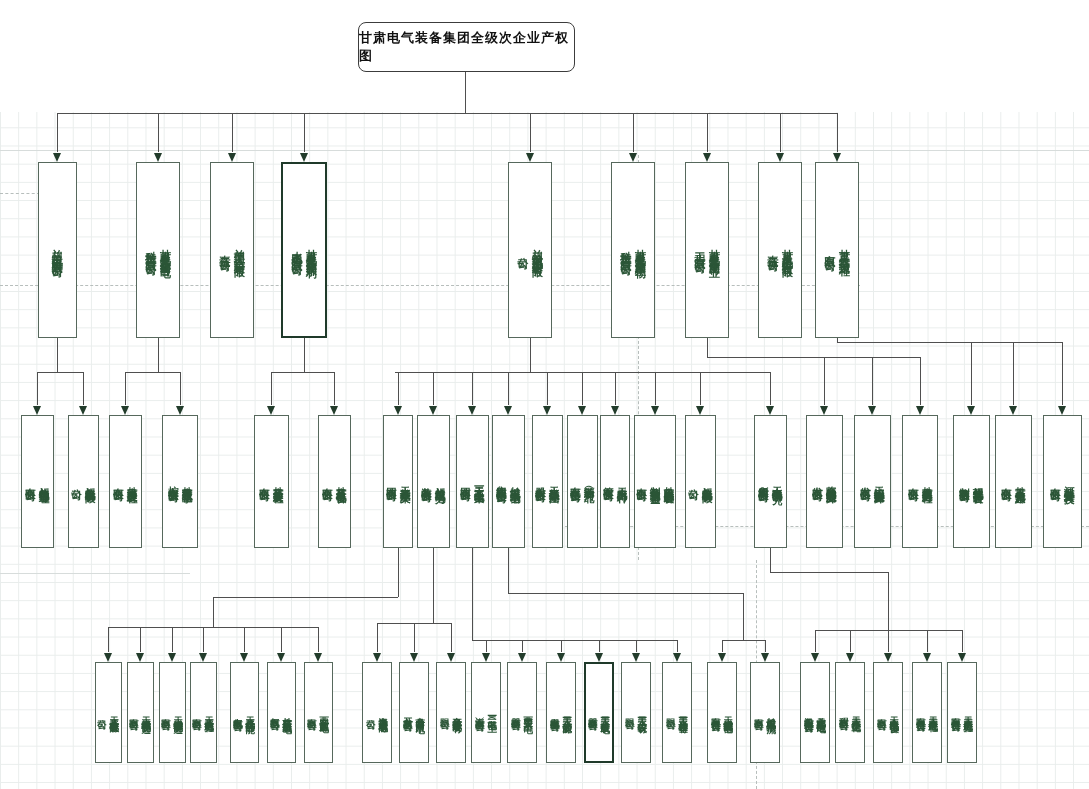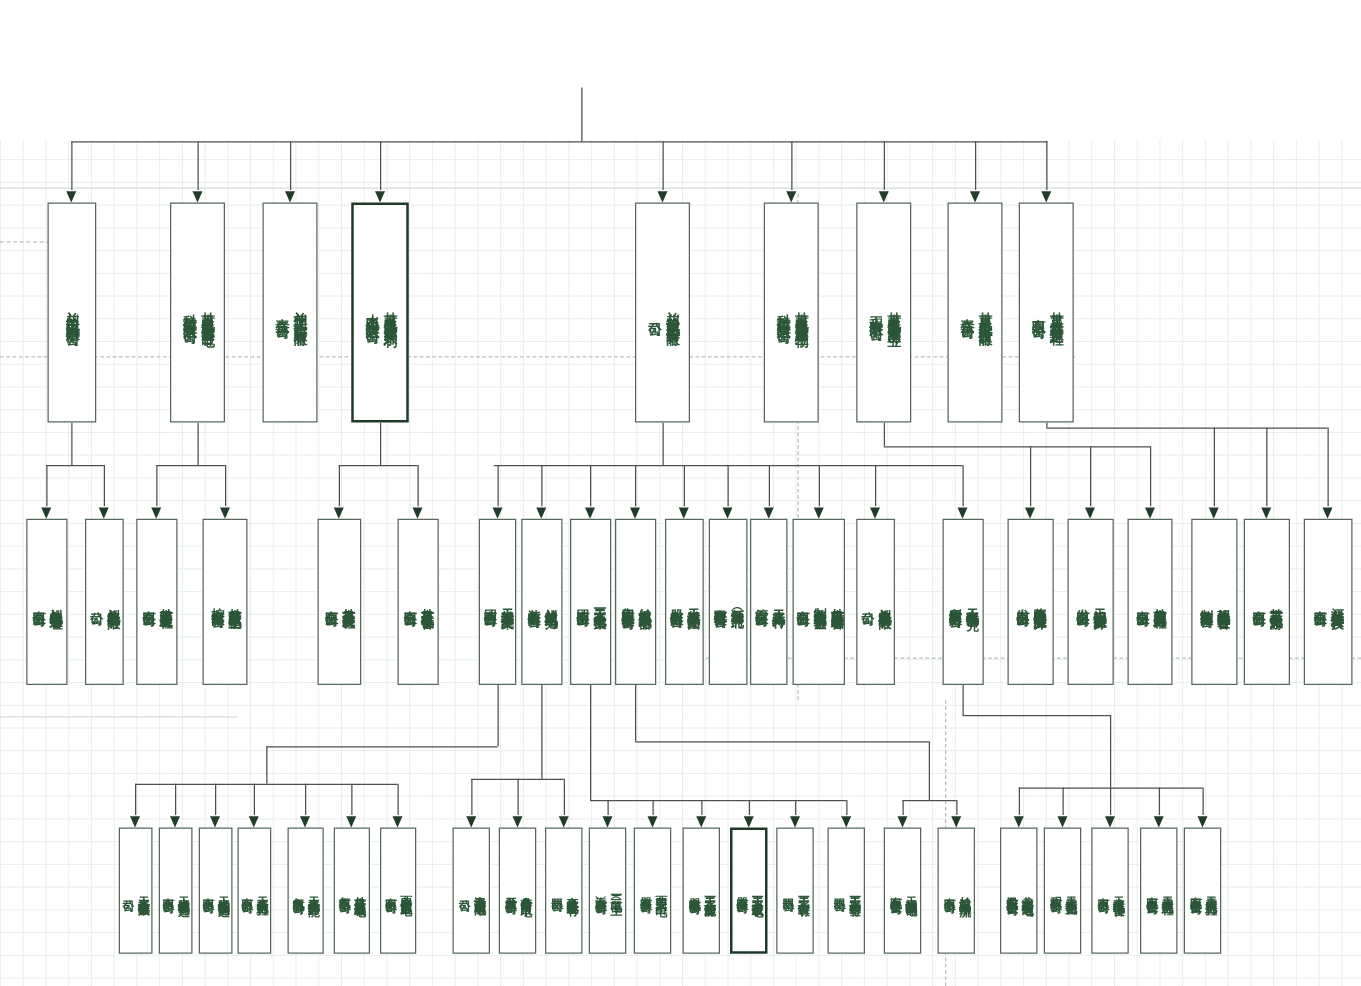--- a/index.html
+++ b/index.html
@@ -406,13 +406,16 @@
       </div>
       <div class="node lv4" style="left: 912px; top: 662px; width: 30px; height: 101px;">
         <span class="vtext">天水天传电气工程
 有限责任公司</span>
       </div>
       <div class="node lv4" style="left: 947px; top: 662px; width: 30px; height: 101px;">
         <span class="vtext">天水天传电力工程
 有限责任公司</span>
       </div>
     </div>
+  <div class="title-box">
+    <span>甘肃电气装备集团全级次企业产权图</span>
+  </div>
 </div>
 
 </body></html>

